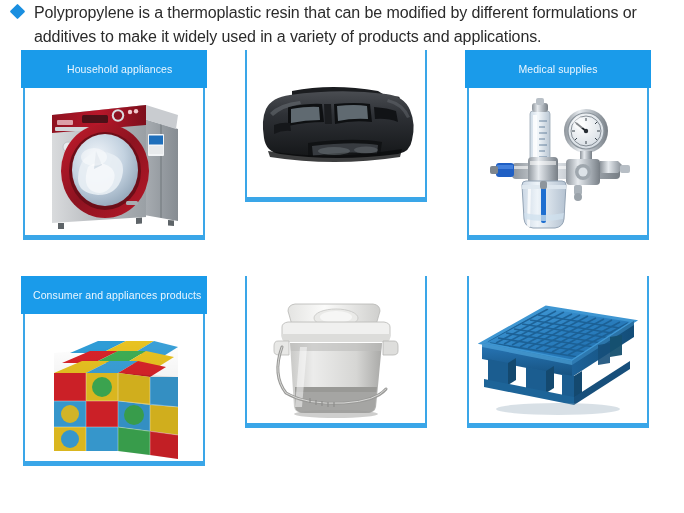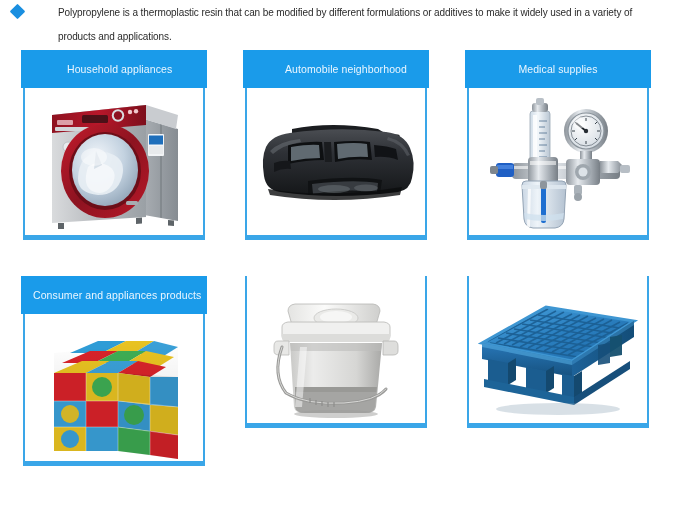--- a/index.html
+++ b/index.html
@@ -20,27 +20,26 @@
     width:34px;flex:0 0 34px;display:flex;justify-content:center;
     padding-top:6px;
   }
   .diamond{
     width:11px;height:11px;background:#1a8fe0;
     transform:rotate(45deg);
     border-radius:1px;
   }
   .intro-text{
     flex:1;
-    font-size:10px;
+    font-size:16px;
     line-height:24px;
     color:#2b2b2b;
     padding-right:40px;
     padding-top:1px;
     letter-spacing:-0.1px;
-    margin-left:24px;
   }
 
   
   .grid{
     position:absolute;left:21px;top:50px;
     width:632px;
     display:grid;
     grid-template-columns:186px 186px 186px;
     grid-column-gap:40px;
     grid-row-gap:26px;
@@ -158,23 +157,20 @@
         <path d="M32 134 l6 0 l0 6 l-6 0 z" fill="#5e6468"></path>
         <path d="M110 129 l6 -0.4 l0 6 l-6 0.4 z" fill="#5e6468"></path>
         <path d="M142 131 l6 0.4 l0 5.5 l-6 -0.4 z" fill="#5e6468"></path>
 
         <rect x="100" y="112" width="12" height="4" rx="1.5" fill="#a7acb1"></rect>
       </svg>
     </div>
   </div>
 
   <div class="card">
-    <div class="card-header indent2">
-      <span class="card-title">Automobile neighborhood</span>
-    </div>
     <div class="card-body">
       <svg width="176" height="146" viewBox="0 0 176 146">
         <defs>
           <linearGradient id="bmpMain" x1="0" y1="0" x2="0" y2="1">
             <stop offset="0" stop-color="#4a4d52"></stop>
             <stop offset="0.35" stop-color="#2e3136"></stop>
             <stop offset="1" stop-color="#141618"></stop>
           </linearGradient>
           <linearGradient id="bmpTop" x1="0" y1="0" x2="1" y2="0">
             <stop offset="0" stop-color="#3b3e43"></stop>

